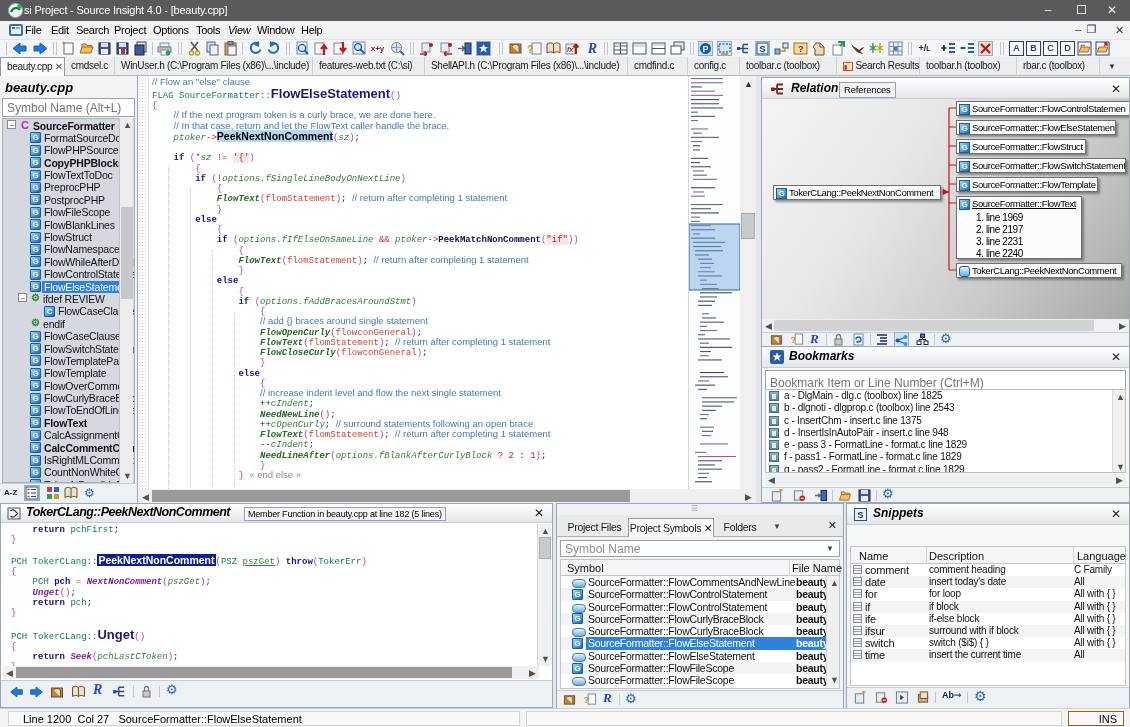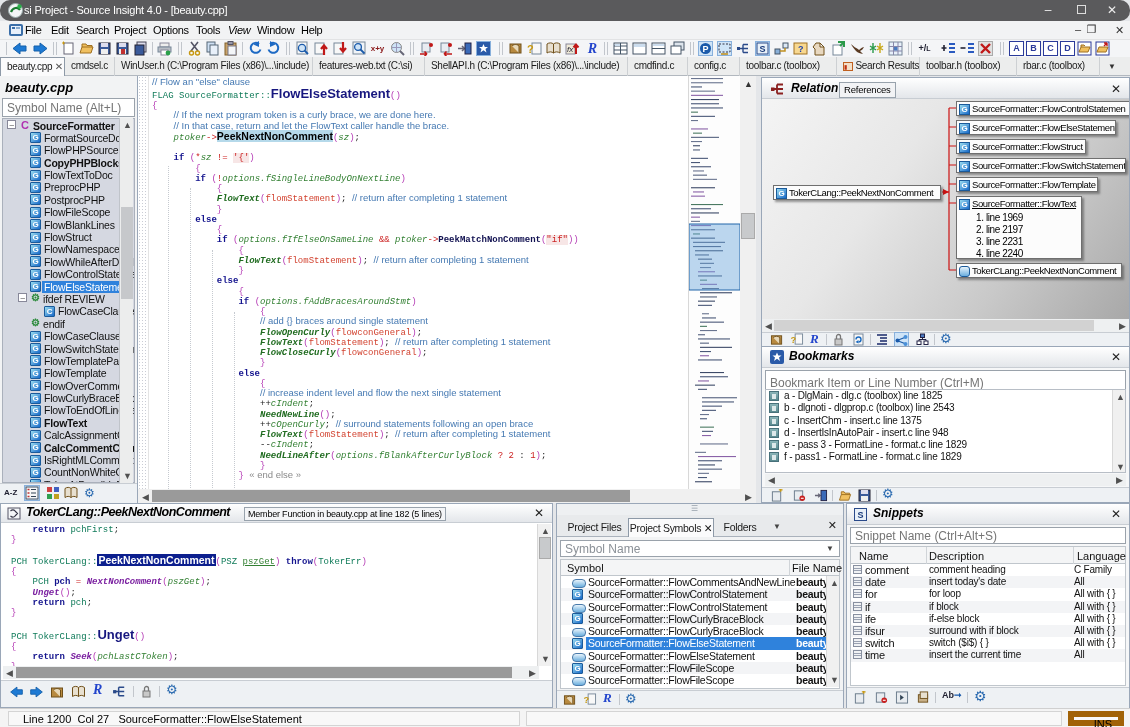--- a/index.html
+++ b/index.html
@@ -1,20 +1,20 @@
 <!DOCTYPE html>
 <html><head><meta charset="utf-8">
 <style>
 *{margin:0;padding:0;box-sizing:border-box;}
 html,body{width:1130px;height:727px;overflow:hidden;}
 body{font-family:"Liberation Sans",sans-serif;-webkit-font-smoothing:antialiased;}
 #app{position:absolute;top:0;left:0;width:1130px;height:727px;background:#e4e6e9;}
 .abs{position:absolute;}
 
-#titlebar{position:absolute;top:0;left:0;width:1130px;height:21px;background:#5a5a5c;color:#fff;font-size:12px;border-radius:10px;}
+#titlebar{position:absolute;top:0;left:0;width:1130px;height:21px;background:#5a5a5c;color:#fff;font-size:12px;}
 #titlebar .ttext{position:absolute;left:24px;top:4px;color:#fff;font-size:11px;letter-spacing:-0.2px;}
 .capbtn{position:absolute;top:0;width:32px;height:21px;color:#eee;text-align:center;font-size:12px;line-height:20px;}
 
 #menubar{position:absolute;top:21px;left:0;width:1130px;height:19px;background:#f2f3f4;color:#000;font-size:11px;letter-spacing:-0.3px;border-bottom:1px solid #e2e3e4;}
 .menuitem{position:absolute;top:3px;}
 
 #toolbar{position:absolute;top:40px;left:0;width:1130px;height:17px;background:#f4f5f7;}
 .tsep{position:absolute;top:2px;width:1px;height:13px;background:#c2c6cc;}
 .tico{position:absolute;top:1px;width:15px;height:15px;font-size:11px;line-height:15px;text-align:center;}
 .lbox{background:#fff;border:1.5px solid #2a3a9a;color:#2a3a9a;font-weight:bold;font-size:9px;line-height:12px;}
@@ -748,20 +748,21 @@
       <span class="pclose" style="top:3px;">✕</span>
     </div>
     <input class="searchbox" style="left: 3px; top: 23px; width: 361px; height: 17px; padding: 12px 4px;" placeholder="Bookmark Item or Line Number (Ctrl+M)">
     <div class="abs" style="left:3px;top:42px;width:361px;height:84px;background:#fff;border:1px solid #b8bec6;overflow:hidden;">
       <div class="bmrow"><span class="bmico"></span>a - DlgMain - dlg.c (toolbox) line 1825</div>
       <div class="bmrow"><span class="bmico"></span>b - dlgnoti - dlgprop.c (toolbox) line 2543</div>
       <div class="bmrow"><span class="bmico"></span>c - InsertChm - insert.c line 1375</div>
       <div class="bmrow"><span class="bmico"></span>d - InsertIsInAutoPair - insert.c line 948</div>
       <div class="bmrow"><span class="bmico"></span>e - pass 3 - FormatLine - format.c line 1829</div>
       <div class="bmrow"><span class="bmico"></span>f - pass1 - FormatLine - format.c line 1829</div>
+      <div class="bmrow"><span class="bmico"></span>g - pass2 - FormatLine - format.c line 1829</div>
       <div class="abs" style="right:0;top:0;width:13px;height:84px;background:#f0f0f0;border-left:1px solid #d8d8d8;">
         <div class="sarrow" style="left:3px;top:2px;">▲</div>
         <div class="sarrow" style="left:3px;bottom:2px;">▼</div>
       </div>
     </div>
     <div class="abs" style="left:3px;top:127px;width:361px;height:12px;background:#eef0f1;">
       <div class="sarrow" style="left:3px;top:1px;">◀</div>
         <div class="sarrow" style="right:3px;top:1px;">▶</div>
     </div>
     <div class="ptool" style="left:0;top:140px;width:367px;height:15px;">
@@ -938,21 +939,20 @@
   </div>
   <div id="snippets">
     <div class="phead abs" style="left:0;top:0;width:282px;height:21px;">
       <span class="abs" style="left:7px;top:3px;"><svg width="13" height="13" viewBox="0 0 13 13">
             <rect x="0.5" y="0.5" width="12" height="12" fill="#e8f0f8" stroke="#2a4a8a"></rect>
             <text x="3.5" y="10" font-size="9" fill="#1a3a7a" font-weight="bold">S</text>
           </svg></span>
       <span class="ptitle abs" style="left:26px;top:2px;">Snippets</span>
       <span class="pclose" style="top:3px;">✕</span>
     </div>
-    <input class="searchbox" style="left: 3px; top: 23px; width: 276px; height: 17px; padding: 0px 4px;" placeholder="Snippet Name (Ctrl+Alt+S)">
     <div class="abs" style="left:3px;top:42px;width:276px;height:18px;background:#f4f5f6;border:1px solid #c0c6cc;font-size:11px;color:#111;">
       <span class="abs" style="left:8px;top:3px;">Name</span>
       <span class="abs" style="left:78px;top:3px;">Description</span>
       <span class="abs" style="left:226px;top:3px;">Language</span>
       <span class="abs" style="left:75px;top:0;width:1px;height:17px;background:#d0d4d8;"></span>
       <span class="abs" style="left:222px;top:0;width:1px;height:17px;background:#d0d4d8;"></span>
     </div>
     <div class="abs" style="left:3px;top:60px;width:276px;height:122px;background:#fff;border:1px solid #c0c6cc;border-top:none;overflow:hidden;font-size:11px;">
       <div class="srow">
           <span class="snipico"></span>
@@ -1025,17 +1025,17 @@
       <span class="abs" style="left:95px;top:2px;font-size:9px;font-weight:bold;color:#223;">Ab<span style="color:#1a5aaa">➞</span></span>
       <span class="abs" style="left:120px;top:4px;width:1px;height:11px;background:#c2c6cc;"></span>
       <span class="abs" style="left:127px;top:0px;color:#2a6ab0;font-size:14px;">⚙</span>
     </div>
   </div>
   <div id="statusbar">
     <div class="abs" style="left:8px;top:2px;width:512px;height:15px;border:1px solid #d4d4d4;background:#f8f8f8;">
         <span class="abs" style="left:14px;top:1px;">Line 1200&nbsp;&nbsp;Col 27&nbsp;&nbsp;&nbsp;SourceFormatter::FlowElseStatement</span>
       </div>
     <div class="abs" style="left:526px;top:2px;width:536px;height:15px;border:1px solid #d4d4d4;background:#f8f8f8;"></div>
-    <div class="abs" style="left:1068px;top:2px;width:56px;height:15px;border:6px solid #a16207;background:#f8f8f8;">
+    <div class="abs" style="left:1068px;top:2px;width:56px;height:15px;border:1px solid #a16207;background:#f8f8f8;">
         <span class="abs" style="right:6px;top:1px;">INS</span>
       </div>
   </div>
 </div>
 
 </body></html>

